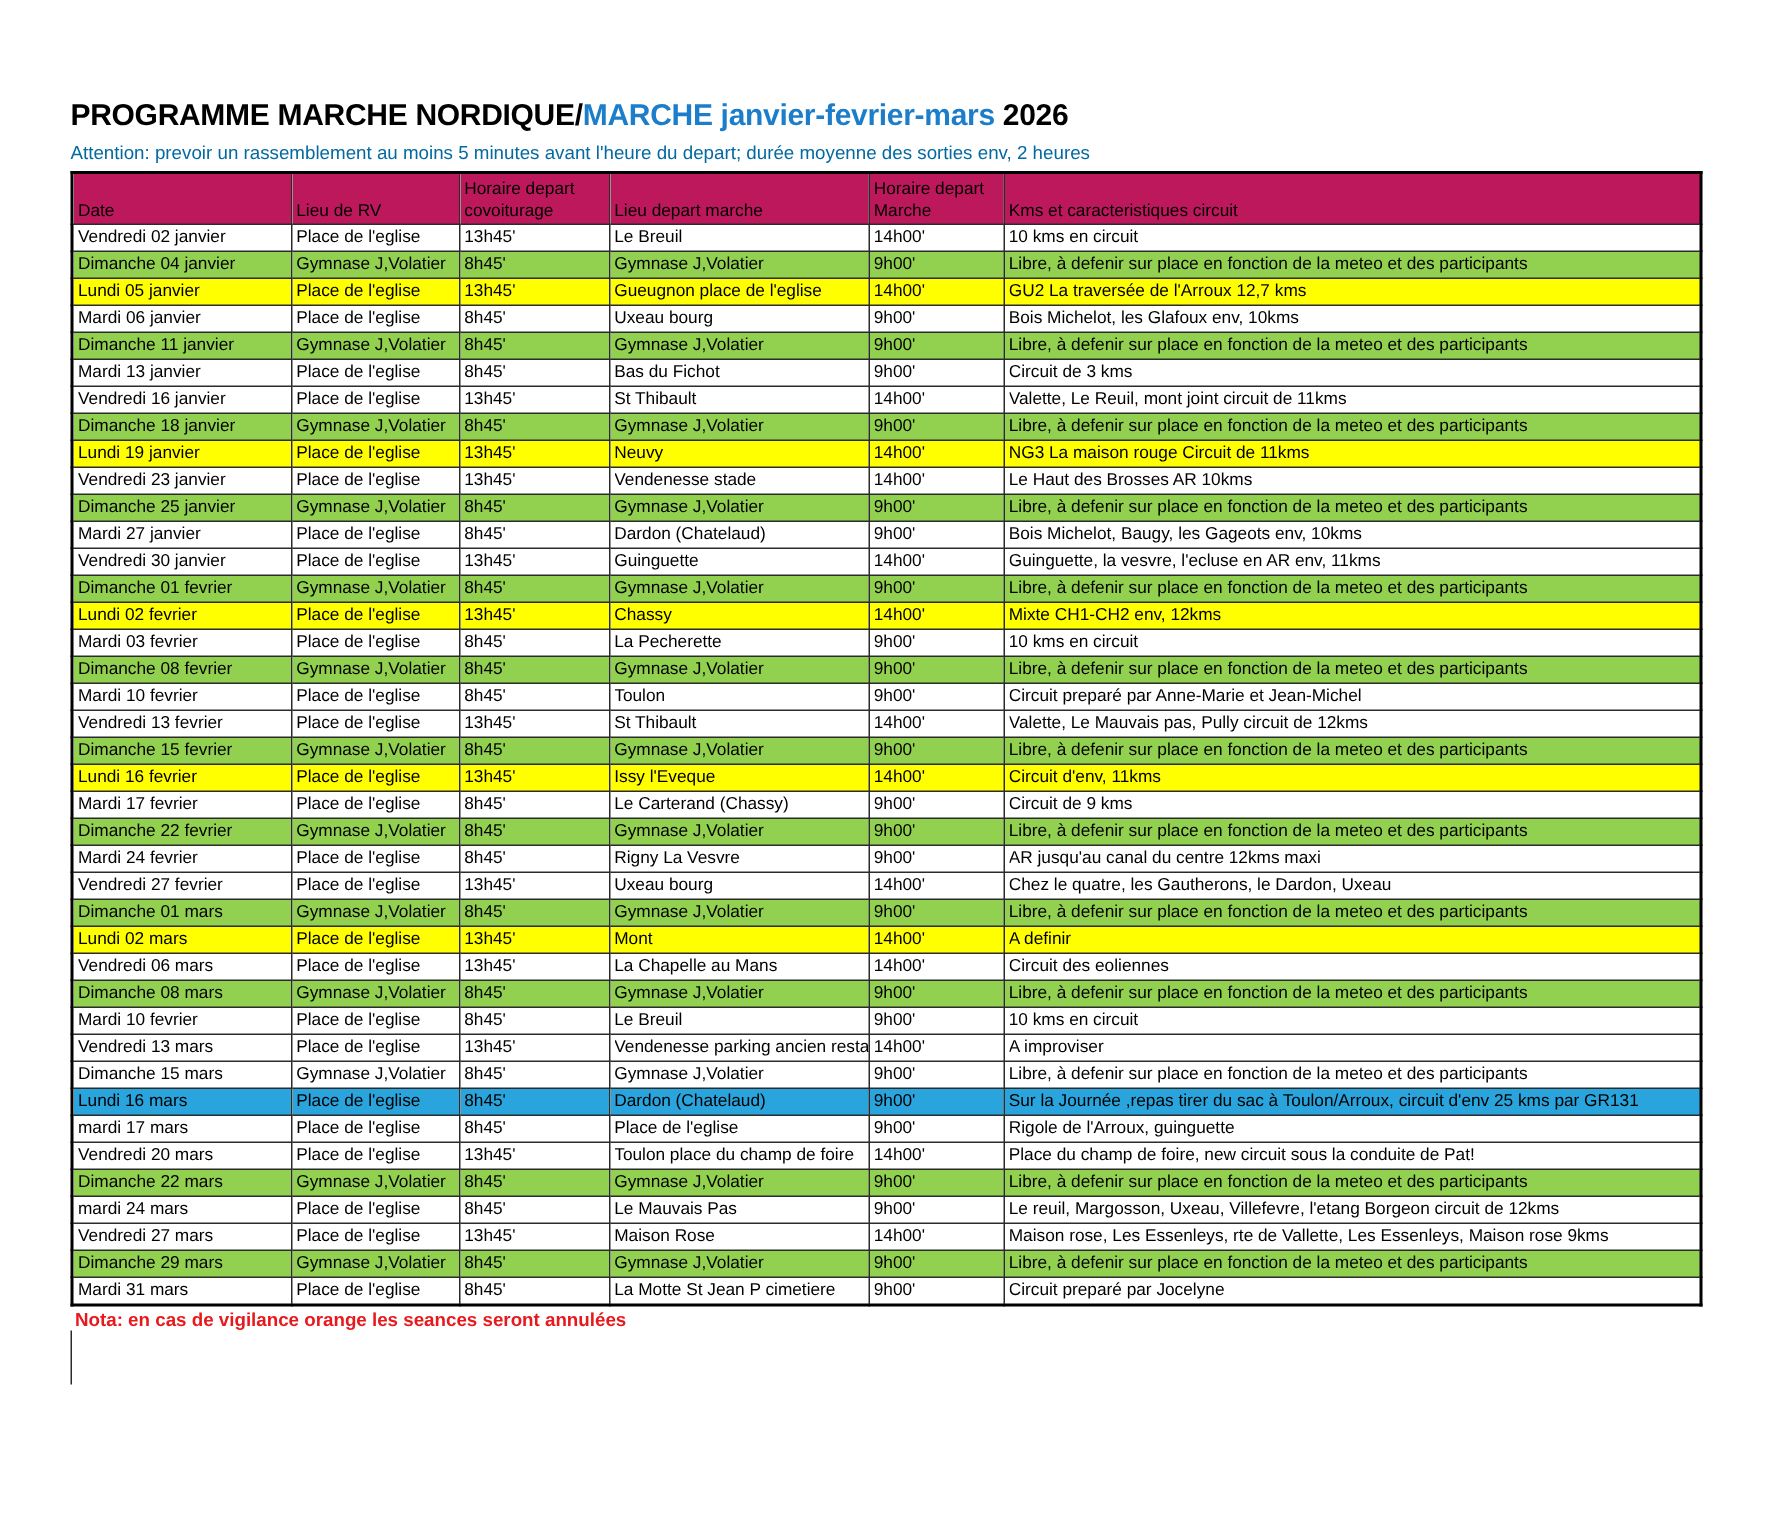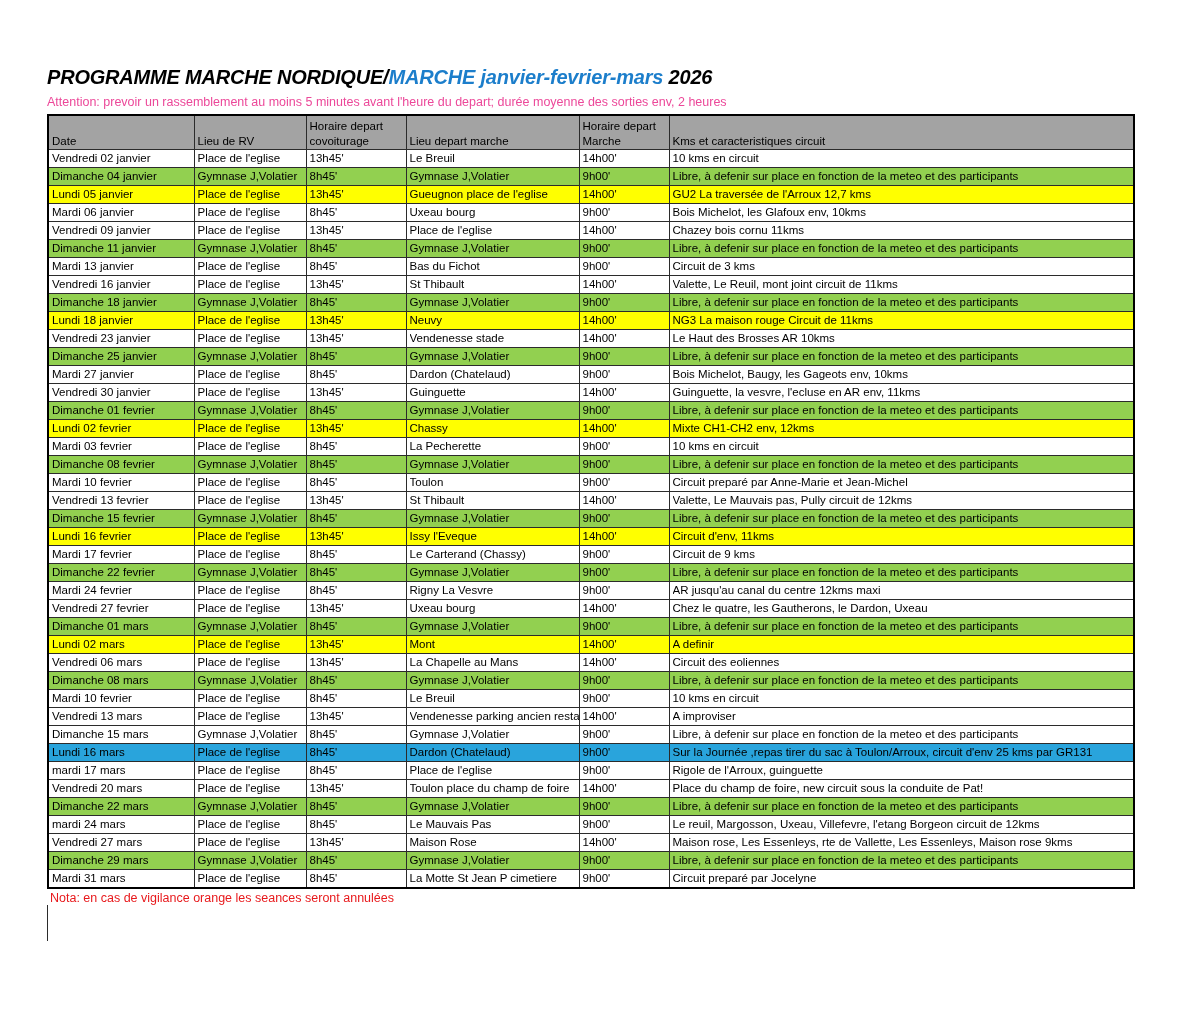--- a/index.html
+++ b/index.html
@@ -1,53 +1,53 @@
 <!DOCTYPE html>
 <html style="--hl-green: #92d050; --hl-yellow: #ffff00; --hl-blue: #29a4dc;"><head>
 <meta charset="utf-8">
 <style>
   html,body{margin:0;padding:0;background:#ffffff;}
   body{width:1181px;height:1010px;font-family:"Liberation Sans",sans-serif;color:#000;overflow:hidden;}
   .page{position:relative;width:1181px;height:1010px;background:#fff;}
   .content{position:absolute;left:47px;top:66px;width:1090px;}
 
-  .title{font-size:20px;font-weight:bold;letter-spacing:-0.2px;white-space:nowrap;font-style:italic;}
+  .title{font-size:20px;font-weight:bold;letter-spacing:-0.2px;white-space:nowrap;}
   .title .accent{}
 
   .warning{font-size:12.5px;margin-top:6px;white-space:nowrap;}
 
   table.schedule{border-collapse:collapse;table-layout:fixed;width:1086px;margin-top:5px;border:2px solid #000;}
   table.schedule th, table.schedule td{
     border:1px solid #2b2b2b;
     padding:0 0 1px 3px;
     font-size:11.5px;
     font-weight:normal;
     text-align:left;
     vertical-align:bottom;
     overflow:hidden;
   }
-  table.schedule th{height:32px;white-space:pre-line;line-height:1.25;background:#a3a3a3;}
+  table.schedule th{height:32px;white-space:pre-line;line-height:1.25;background:#be185d;}
   table.schedule td{height:16px;}
   .cell-text{display:block;white-space:nowrap;overflow:hidden;line-height:1.2;}
 
   tr.hl-green  td{background:var(--hl-green);}
   tr.hl-yellow td{background:var(--hl-yellow);}
   tr.hl-blue   td{background:var(--hl-blue);}
 
-  .nota{font-size:12.5px;font-weight:normal;margin-top:2px;padding-left:3px;white-space:nowrap;}
+  .nota{font-size:12.5px;font-weight:bold;margin-top:2px;padding-left:3px;white-space:nowrap;}
   .left-tail{position:absolute;width:0;border-left:1px solid #2b2b2b;height:36px;}
 </style>
 </head>
 <body>
 
 <div class="page">
   <div class="content">
     <div class="title"><span>PROGRAMME MARCHE NORDIQUE/</span><span class="accent" id="title-accent" style="color: rgb(28, 126, 203);">MARCHE janvier-fevrier-mars</span><span> 2026</span></div>
 
-    <div class="warning" id="warning-line" style="color: #ec4899;">Attention: prevoir un rassemblement au moins 5 minutes avant l'heure du depart; durée moyenne des sorties env, 2 heures</div>
+    <div class="warning" id="warning-line" style="color: #0369a1;">Attention: prevoir un rassemblement au moins 5 minutes avant l'heure du depart; durée moyenne des sorties env, 2 heures</div>
 
     <table class="schedule">
       <colgroup id="cols">
           <col style="width: 146px;">
           <col style="width: 112px;">
           <col style="width: 100px;">
           <col style="width: 173px;">
           <col style="width: 90px;">
           <col style="width: 465px;">
         </colgroup>
@@ -137,40 +137,20 @@
             <td>
               <span class="cell-text">Uxeau bourg</span>
             </td>
             <td>
               <span class="cell-text">9h00'</span>
             </td>
             <td>
               <span class="cell-text">Bois Michelot, les Glafoux env, 10kms</span>
             </td>
           </tr>
-          <tr>
-            <td>
-              <span class="cell-text">Vendredi 09 janvier</span>
-            </td>
-            <td>
-              <span class="cell-text">Place de l'eglise</span>
-            </td>
-            <td>
-              <span class="cell-text">13h45'</span>
-            </td>
-            <td>
-              <span class="cell-text">Place de l'eglise</span>
-            </td>
-            <td>
-              <span class="cell-text">14h00'</span>
-            </td>
-            <td>
-              <span class="cell-text">Chazey bois cornu 11kms</span>
-            </td>
-          </tr>
           <tr class="hl-green">
             <td>
               <span class="cell-text">Dimanche 11 janvier</span>
             </td>
             <td>
               <span class="cell-text">Gymnase J,Volatier</span>
             </td>
             <td>
               <span class="cell-text">8h45'</span>
             </td>
@@ -239,21 +219,21 @@
             </td>
             <td>
               <span class="cell-text">9h00'</span>
             </td>
             <td>
               <span class="cell-text">Libre, à defenir sur place en fonction de la meteo et des participants</span>
             </td>
           </tr>
           <tr class="hl-yellow">
             <td>
-              <span class="cell-text">Lundi 18 janvier</span>
+              <span class="cell-text">Lundi 19 janvier</span>
             </td>
             <td>
               <span class="cell-text">Place de l'eglise</span>
             </td>
             <td>
               <span class="cell-text">13h45'</span>
             </td>
             <td>
               <span class="cell-text">Neuvy</span>
             </td>

